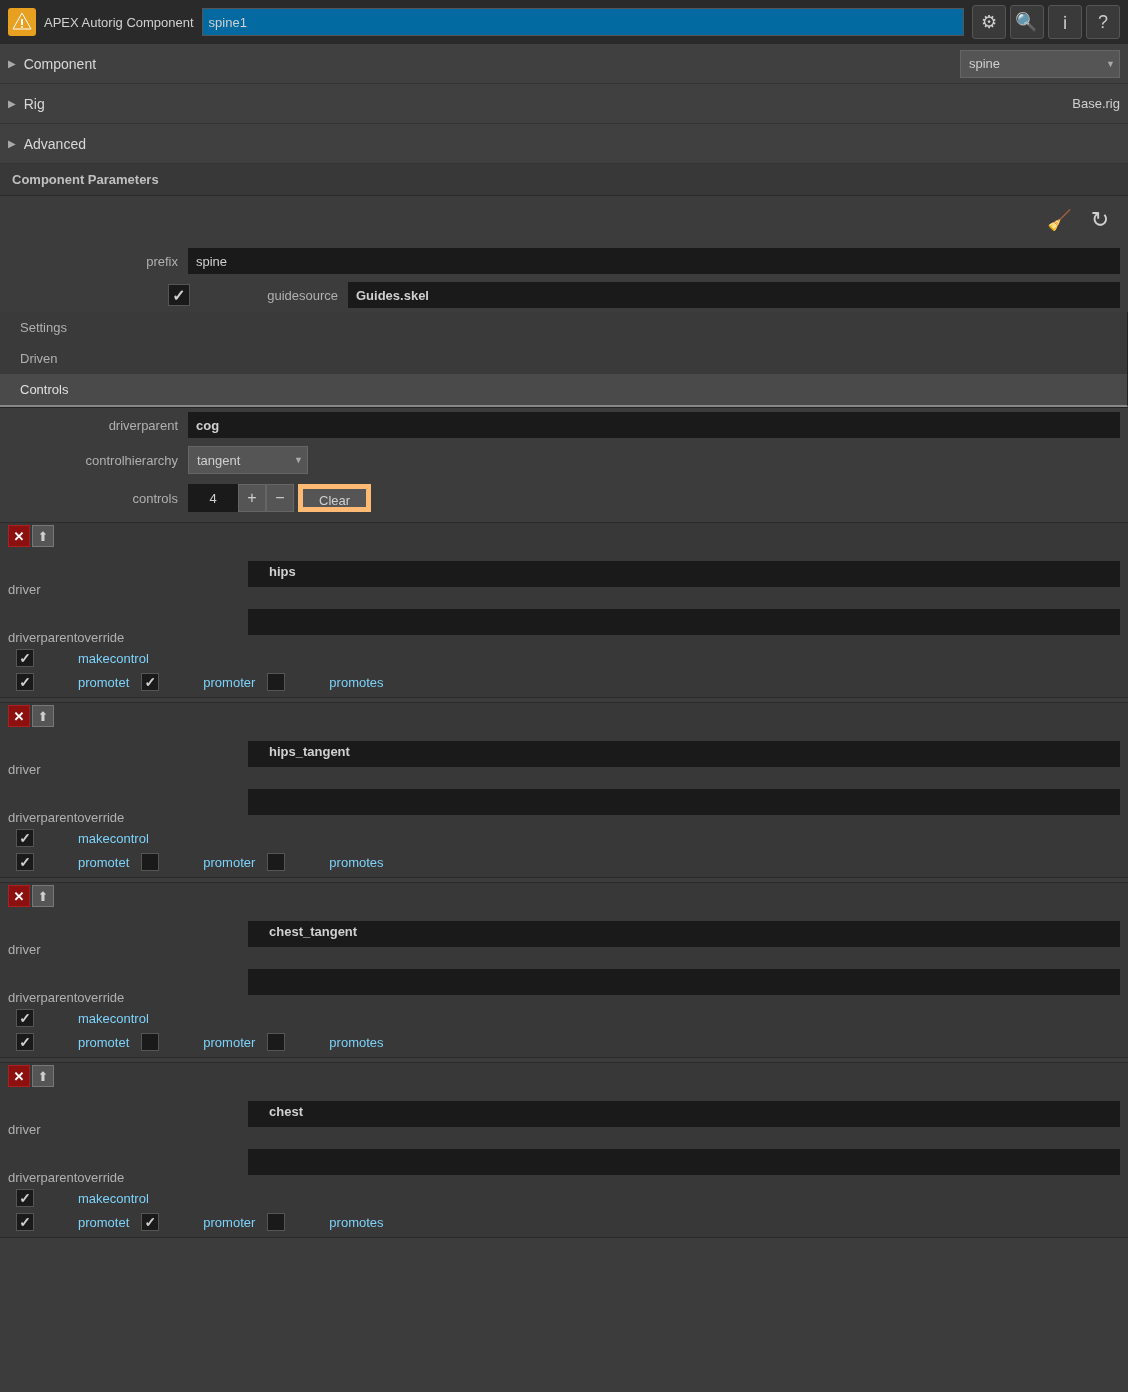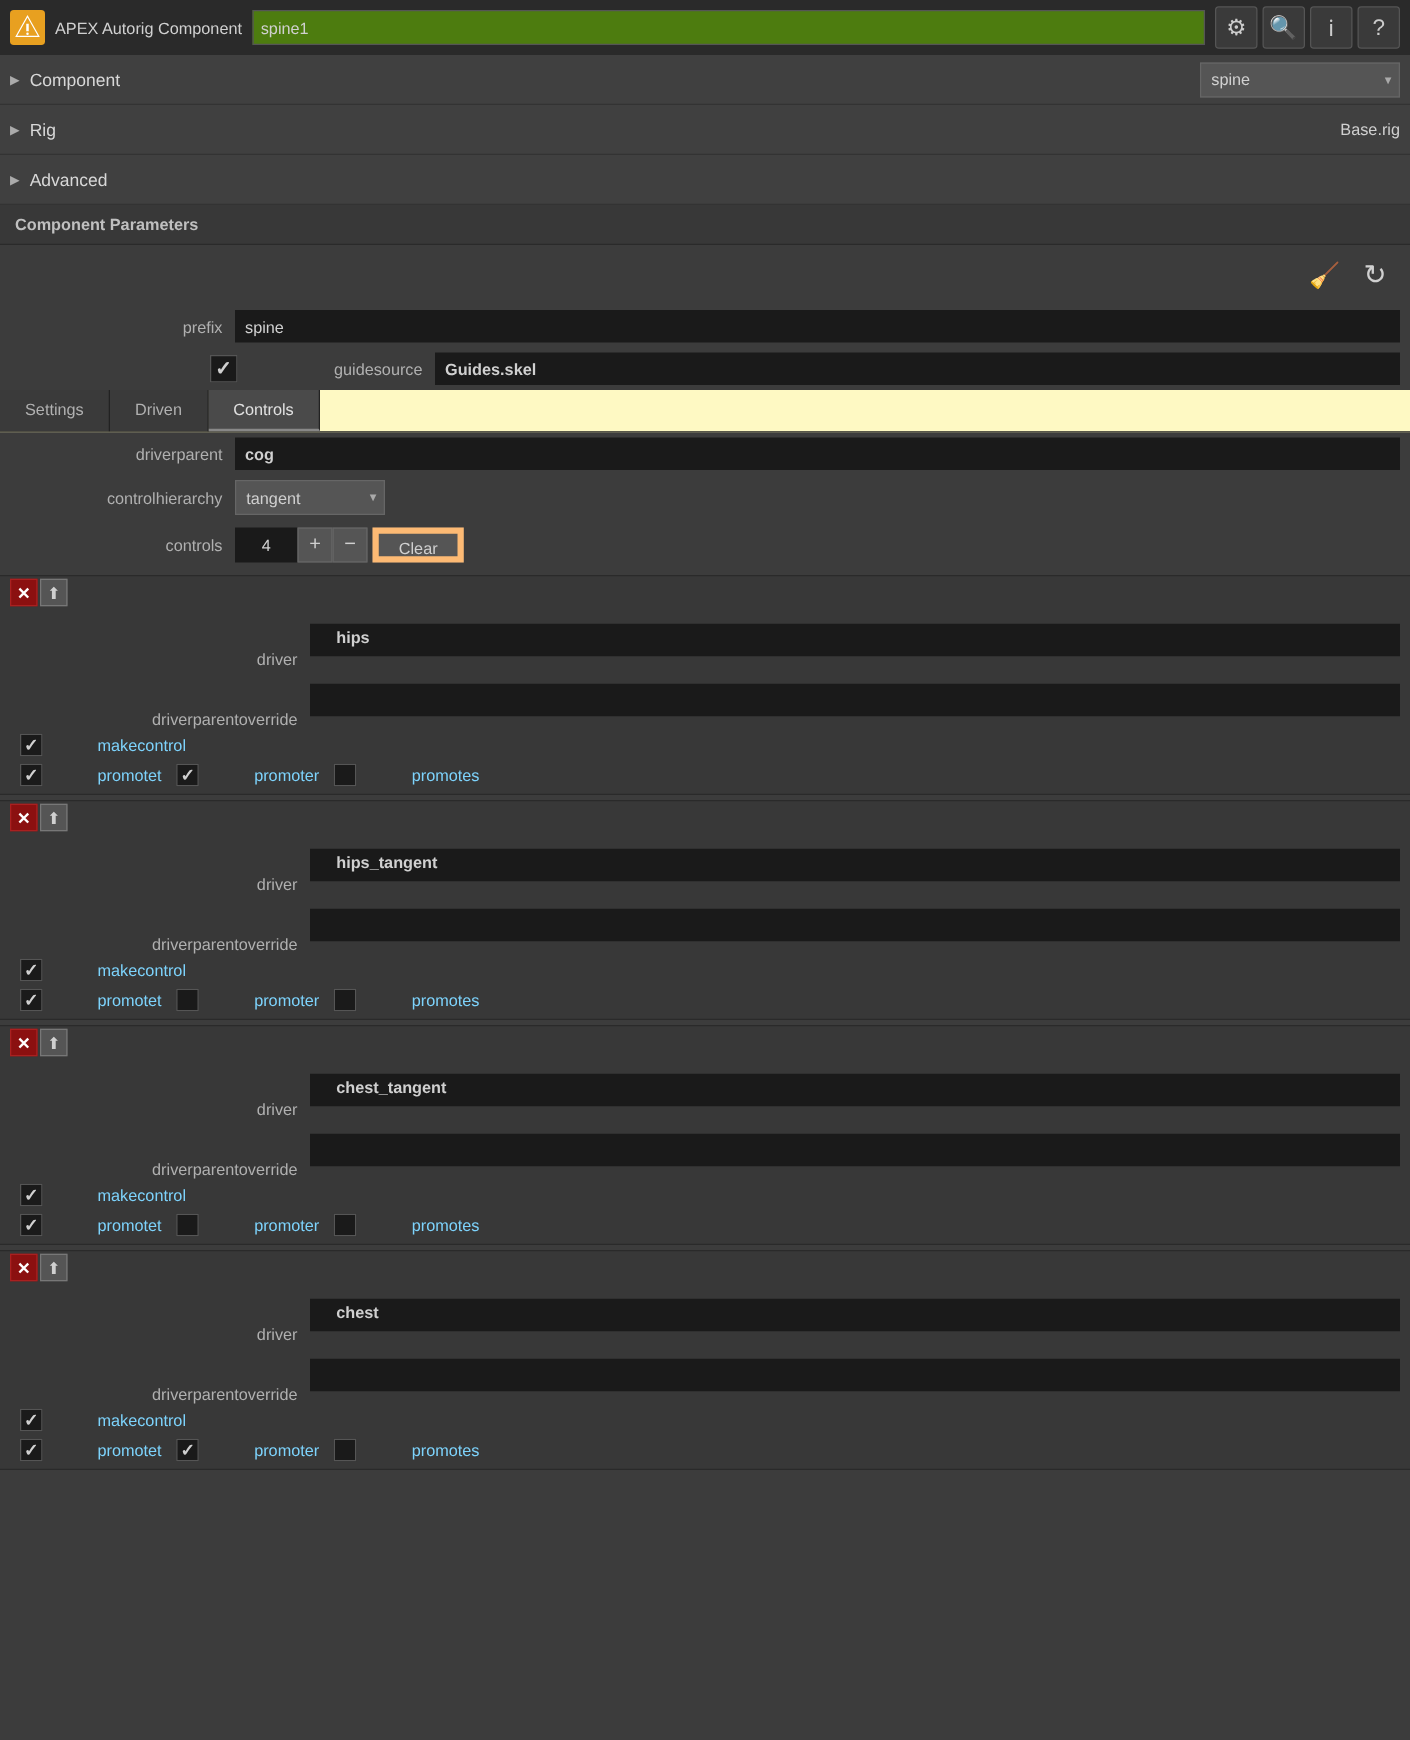--- a/index.html
+++ b/index.html
@@ -26,21 +26,21 @@
       border-radius: 3px;
       display: flex; align-items: center; justify-content: center;
       font-weight: bold; color: #fff; font-size: 12px;
     }
     .title-bar-label {
       color: #d0d0d0;
       font-size: 13px;
     }
     .title-bar-input {
       flex: 1;
-      background: #4d7c0f;
+      background: #0369a1;
       border: 1px solid #555;
       color: #d0d0d0;
       padding: 3px 6px;
       font-size: 13px;
       height: 28px;
     }
     .title-bar-icons {
       display: flex; gap: 4px;
     }
     .title-icon-btn {
@@ -193,22 +193,23 @@
     .check-label {
       color: #7dd3fc;
       font-size: 13px;
       margin-right: 12px;
       margin-left: 40px;
     }
 
     
     .tabs-row {
       display: flex;
-      background: #fef9c3;
+      background: #a3a3a3;
       border-bottom: 1px solid #222;
+      flex-direction: column;
     }
     .tab {
       padding: 8px 20px;
       cursor: pointer;
       font-size: 13px;
       color: #b0b0b0;
       background: #3a3a3a;
       border-right: 1px solid #222;
     }
     .tab.active {
@@ -289,21 +290,21 @@
     }
     .driver-inner {
       padding: 2px 8px 4px 8px;
     }
     .driver-row {
       display: flex;
       align-items: center;
       margin-bottom: 2px;
     }
     .driver-field-label {
-      text-align: right;
+      text-align: left;
       min-width: 240px;
       padding-right: 10px;
       color: #b0b0b0;
       font-size: 13px;
       margin-top: 31px;
     }
     .driver-val {
       background: #1a1a1a;
       color: #d0d0d0;
       padding: 3px 21px;

